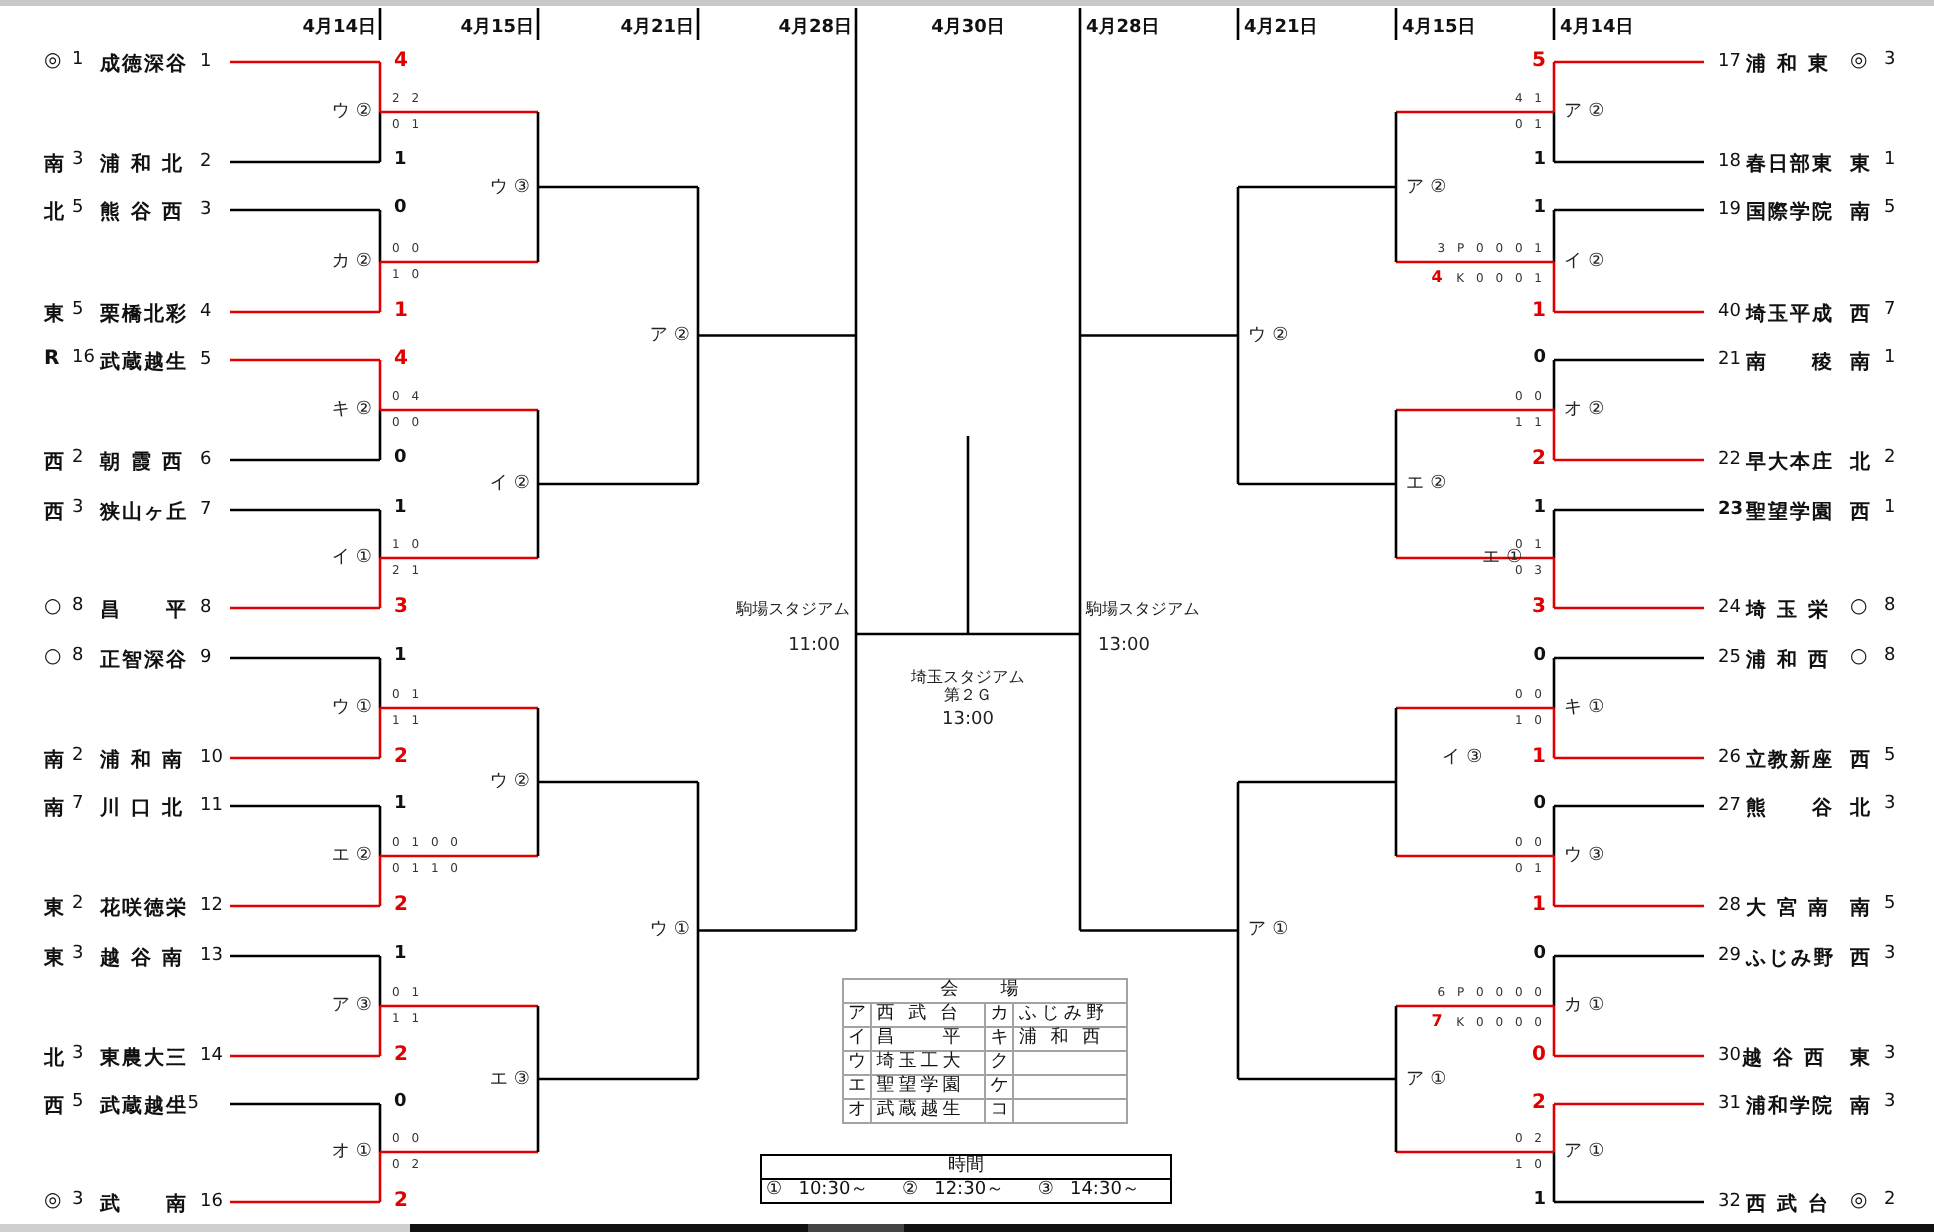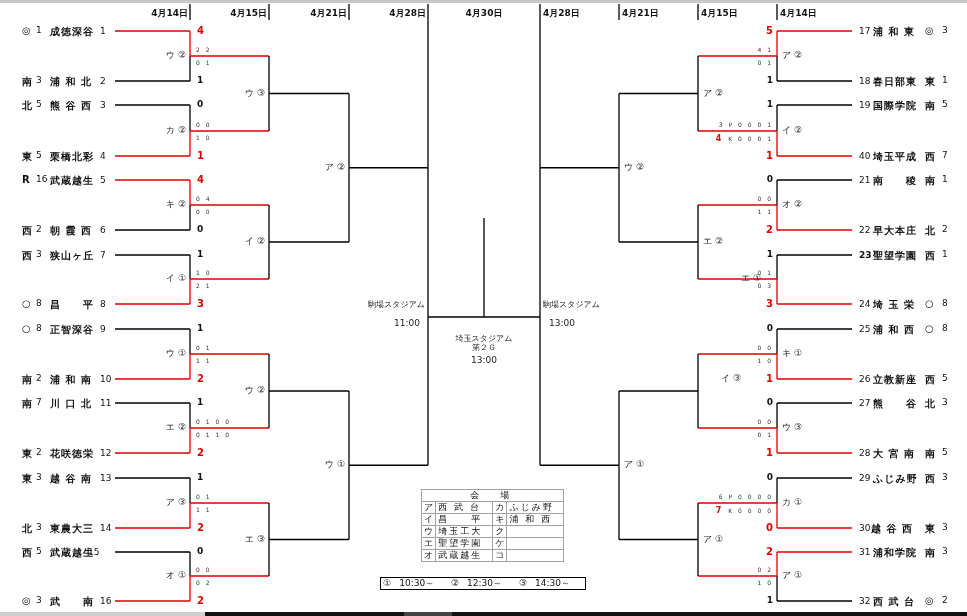--- a/index.html
+++ b/index.html
@@ -424,20 +424,23 @@
         <td class="k">オ</td>
         <td class="n">武蔵越生</td>
         <td class="k">コ</td>
         <td class="n"></td>
       </tr>
 </tbody>
   </table>
 
 <table class="times">
   <tbody>
+      <tr>
+        <td colspan="6" style="text-align:center">時間</td>
+      </tr>
   <tr>
     <td>①</td>
         <td>10:30～</td>
     <td>②</td>
         <td>12:30～</td>
     <td>③</td>
         <td>14:30～</td>
   </tr>
 </tbody>
   </table>

